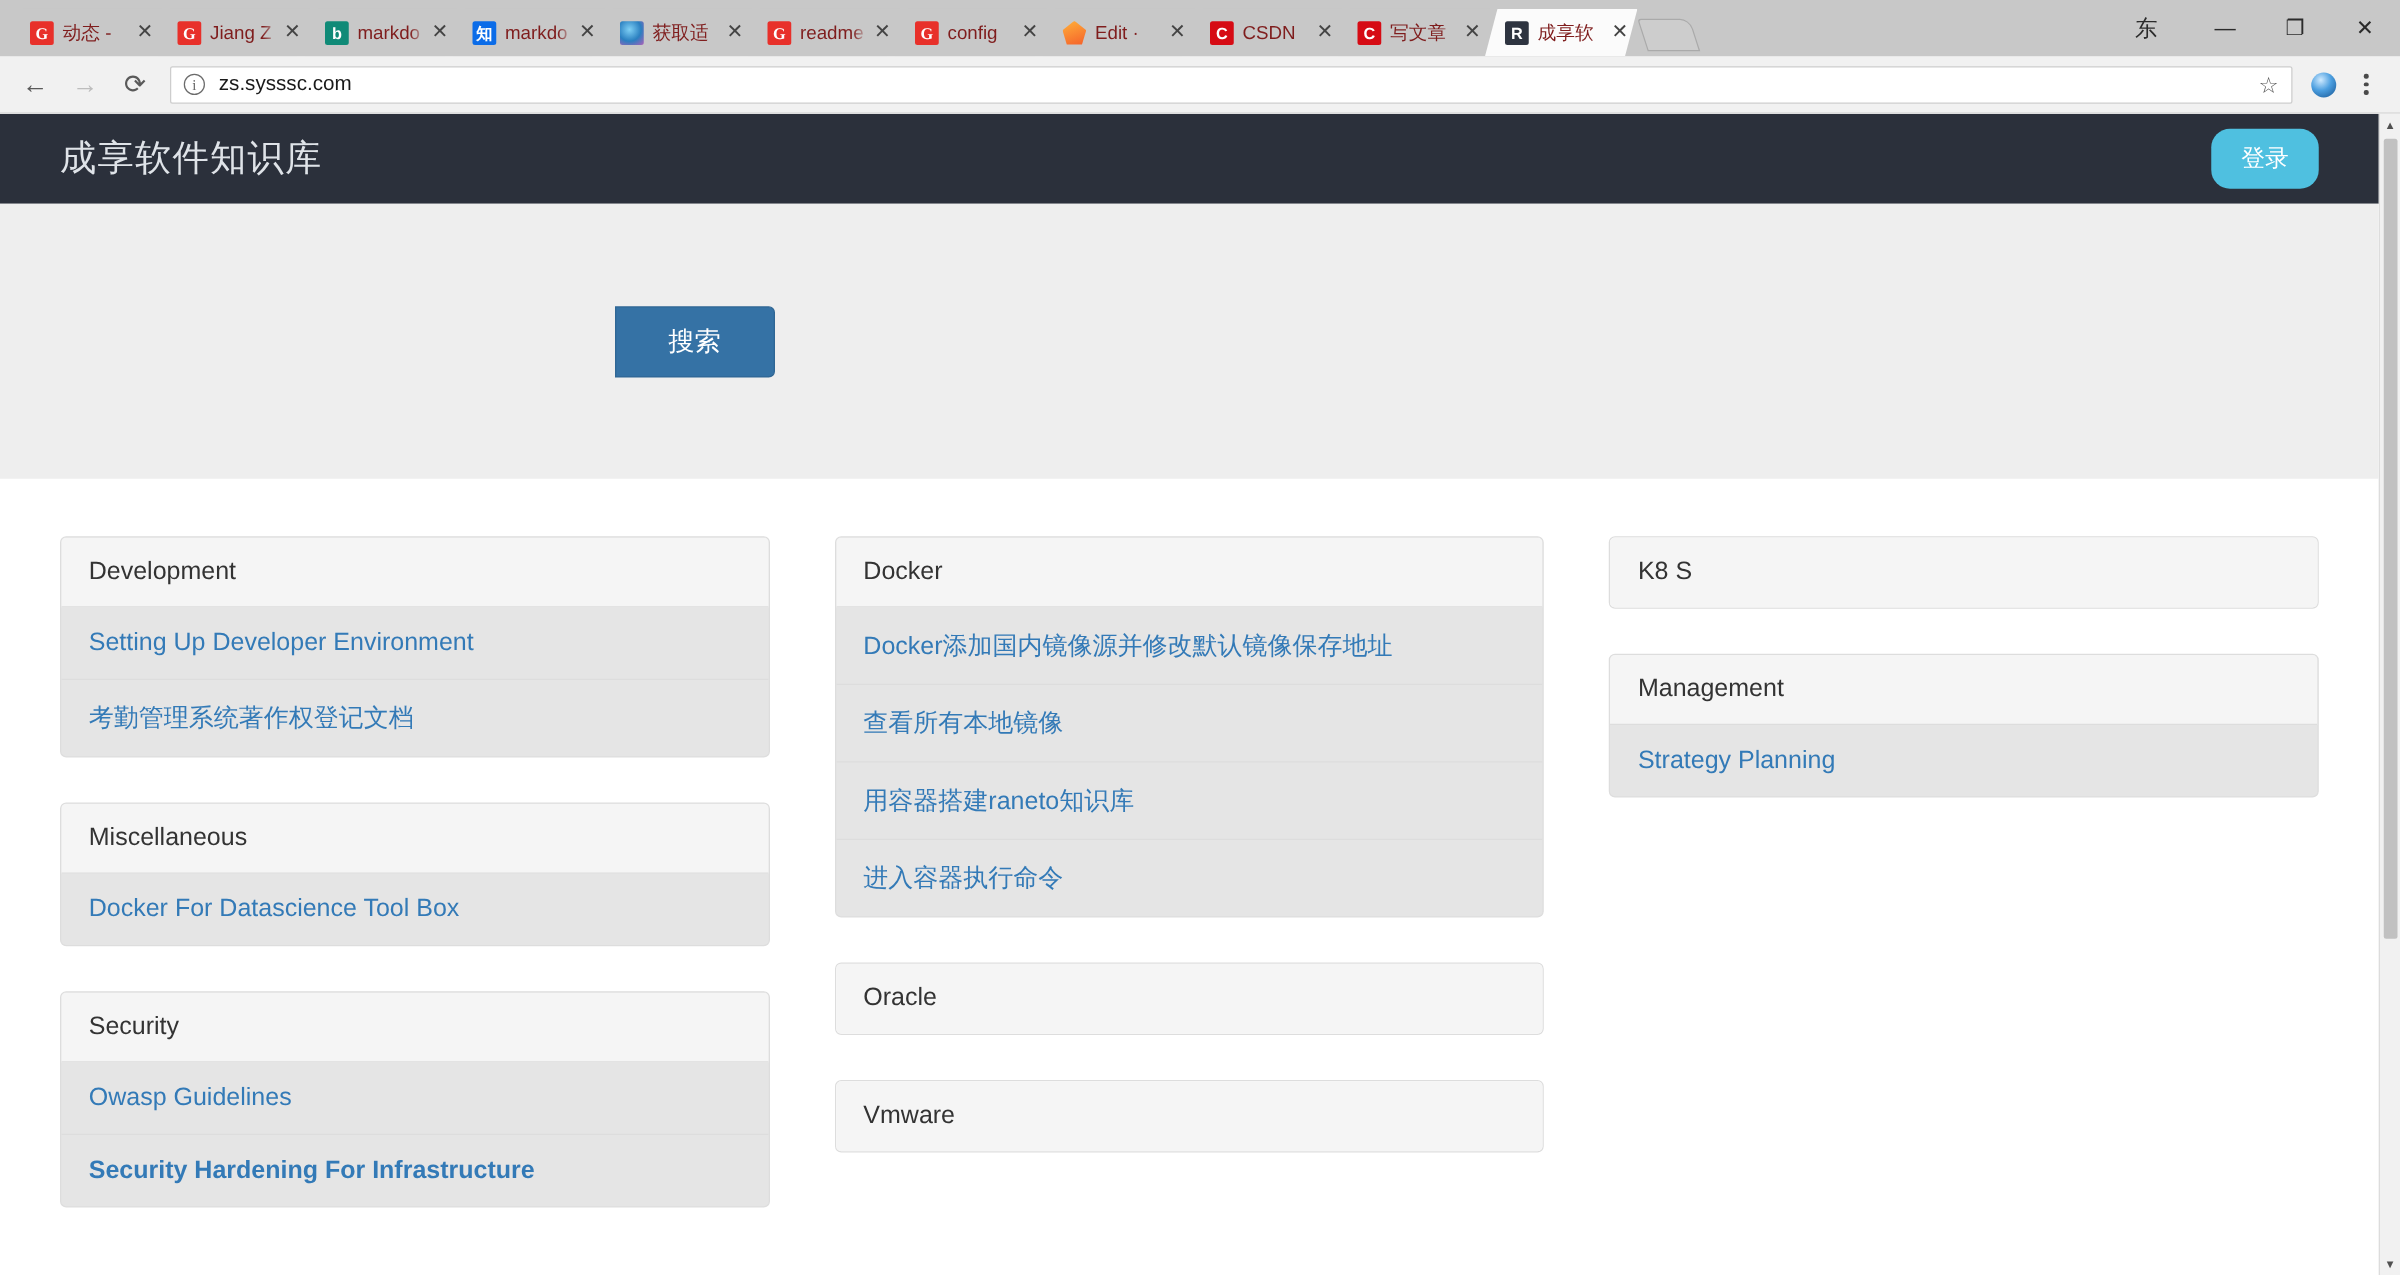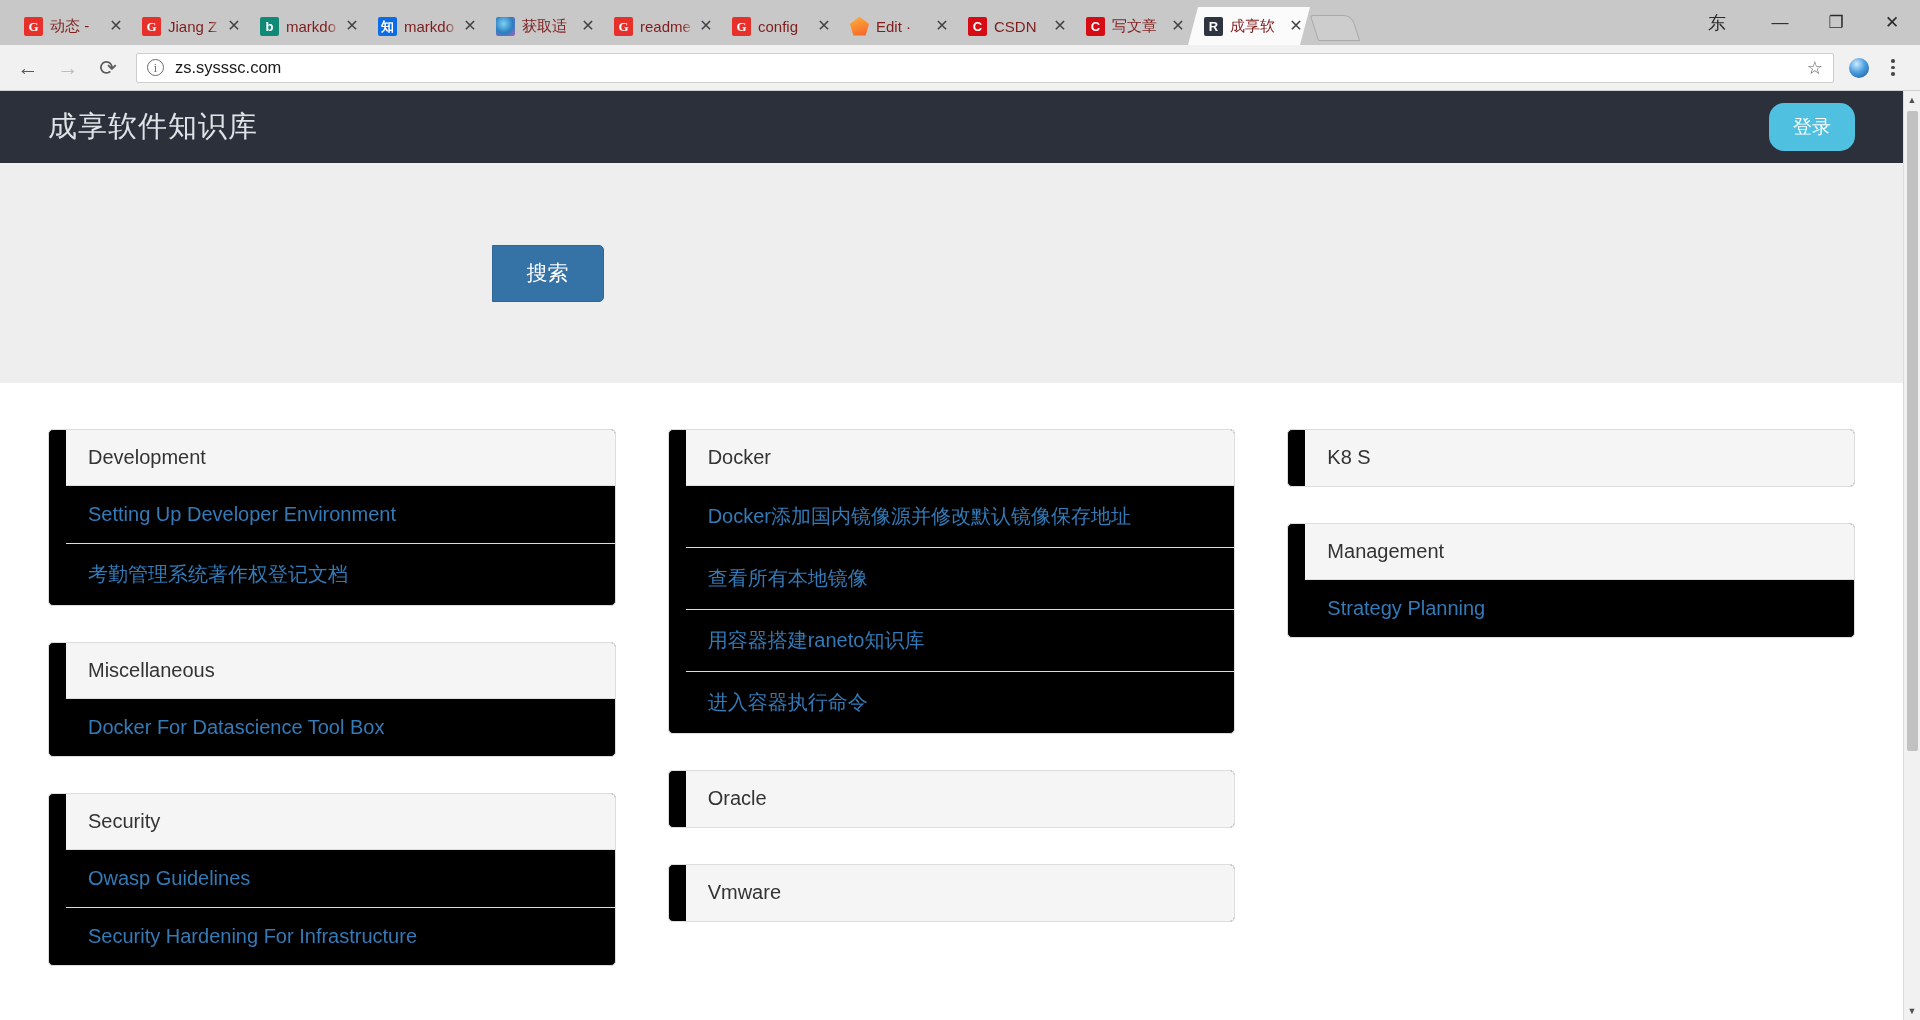--- a/index.html
+++ b/index.html
@@ -108,30 +108,30 @@
 
   .searchband { background: #eeeeee; height: 220px; display: flex; align-items: center; justify-content: center; }
   .searchwrap { display: flex; width: 920px; }
   .searchinput {
     flex: 1 1 auto; height: 57px; border: 1px solid #cccccc; border-right: none;
     border-radius: 5px 0 0 5px; font-size: 21px; padding: 0 20px; color: #333;
     background: #fff; outline: none; font-family: "Liberation Sans", sans-serif;
   }
   .searchinput::placeholder { color: #9b9b9b; }
   .searchbtn {
-    width: 112px; height: 57px; background: #3572a5; color: #fff;
+    width: 128px; height: 57px; background: #3572a5; color: #fff;
     font-size: 21px; border: 1px solid #2f6694; border-radius: 0 5px 5px 0;
     font-family: "Liberation Sans", sans-serif;
   }
 
   .columns { display: flex; padding: 46px 48px 0 48px; gap: 52px; }
   .col { flex: 1 1 0; min-width: 0; }
   .card {
     border: 1px solid #dddddd; border-radius: 5px; margin-bottom: 36px;
-    background: #000000; overflow: hidden; padding-left: 17px;
+    background: #e5e5e5; overflow: hidden;
   }
   .card-hdr {
     background: #f5f5f5; padding: 16px 22px; font-size: 20px; color: #333333;
     border-bottom: 1px solid transparent;
   }
   .card.has-items .card-hdr { border-bottom: 1px solid #dddddd; }
   .card-item {
     padding: 17px 22px; font-size: 20px; color: #337ab7;
     border-top: 1px solid #dddddd;
   }
@@ -268,21 +268,21 @@
               <a class="card-item" href="#" style="display: block; text-decoration: none;">Setting Up Developer Environment</a>
               <a class="card-item" href="#" style="display: block; text-decoration: none;">考勤管理系统著作权登记文档</a>
             </div>
             <div class="card has-items">
               <div class="card-hdr">Miscellaneous</div>
               <a class="card-item" href="#" style="display: block; text-decoration: none;">Docker For Datascience Tool Box</a>
             </div>
             <div class="card has-items">
               <div class="card-hdr">Security</div>
               <a class="card-item" href="#" style="display: block; text-decoration: none;">Owasp Guidelines</a>
-              <a class="card-item" href="#" style="display: block; text-decoration: none;">Security Hardening For Infrastructure</a>
+              <a class="card-item" href="#" style="display: block; text-decoration: none; font-weight: bold;">Security Hardening For Infrastructure</a>
             </div>
           </div>
           <div class="col">
             <div class="card has-items">
               <div class="card-hdr">Docker</div>
               <a class="card-item" href="#" style="display: block; text-decoration: none;">Docker添加国内镜像源并修改默认镜像保存地址</a>
               <a class="card-item" href="#" style="display: block; text-decoration: none;">查看所有本地镜像</a>
               <a class="card-item" href="#" style="display: block; text-decoration: none;">用容器搭建raneto知识库</a>
               <a class="card-item" href="#" style="display: block; text-decoration: none;">进入容器执行命令</a>
             </div>

